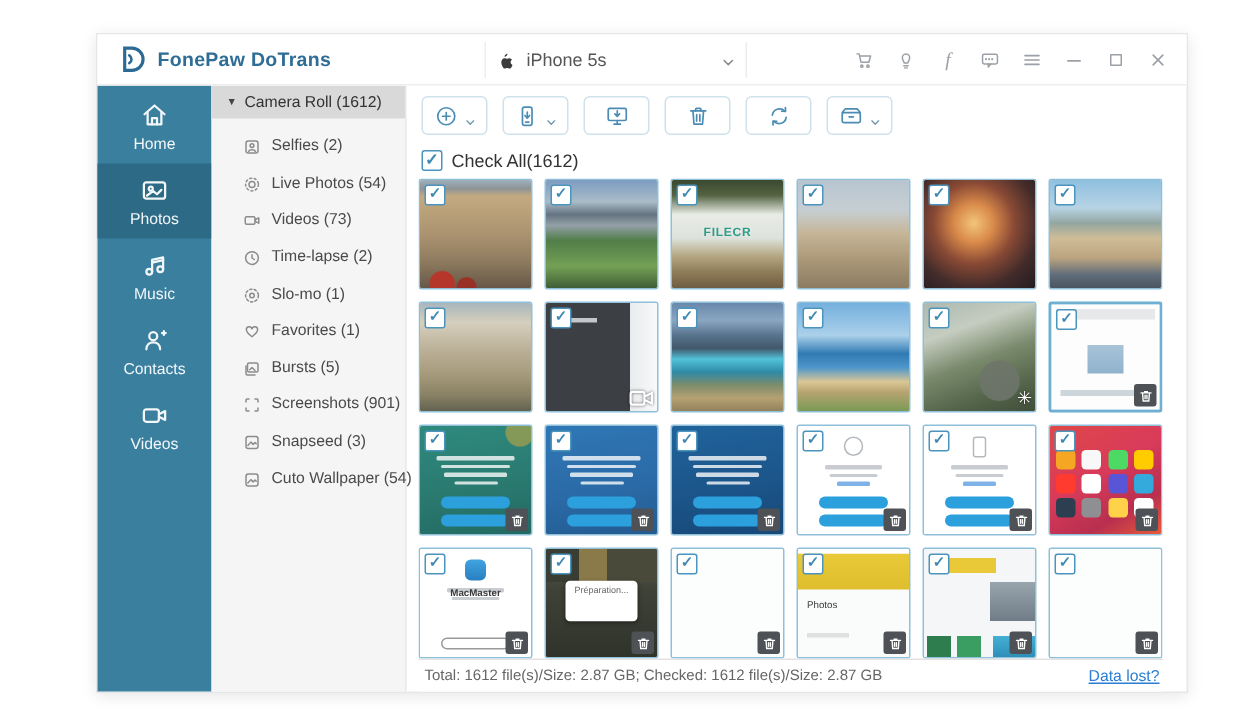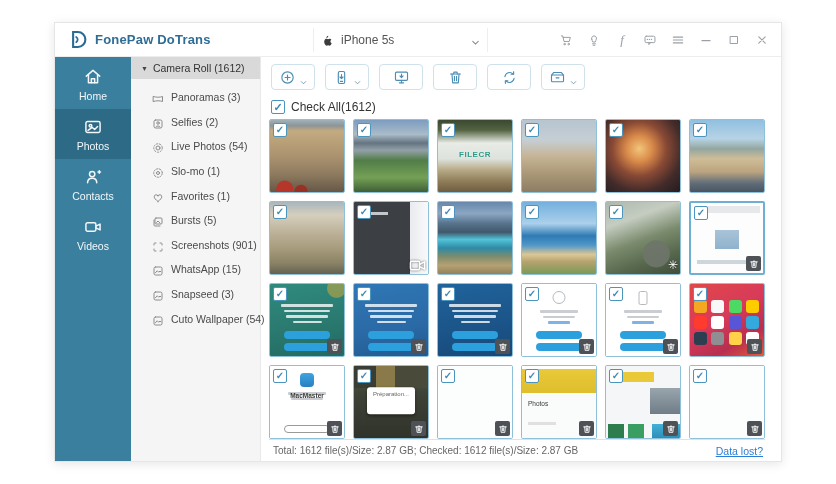--- a/index.html
+++ b/index.html
@@ -1,19 +1,19 @@
 <!DOCTYPE html>
 <html><head>
 <meta charset="utf-8">
 <style>
   * { margin:0; padding:0; box-sizing:border-box; }
   html,body { width:836px; height:484px; background:#ffffff; overflow:hidden;
               font-family:"Liberation Sans", sans-serif; }
   .page { position:relative; width:836px; height:484px; background:#fff; }
-  .window { position:absolute; left:54px; top:22px; width:728px; height:440px;
+  .window { position:absolute; left:64px; top:22px; width:728px; height:440px;
             background:#fff; border:1px solid #e4e6e8; box-shadow:0 2px 10px rgba(0,0,0,.10);
             display:flex; flex-direction:column; }
 
   
   .titlebar { height:34px; flex:0 0 34px; display:flex; align-items:center;
               padding:0 12px; border-bottom:1px solid #ededed; position:relative; background:#fff; }
   .logo { display:flex; align-items:center; gap:7px; }
   .logo-mark { width:21px; height:21px; color:#2b6a94; }
   .logo-mark svg { width:100%; height:100%; }
   .logo-text { font-size:13px; font-weight:700; color:#2e6d96; letter-spacing:.2px; }
@@ -208,20 +208,29 @@
           <div class="nav-item active">
             <span class="nicon"><svg viewBox="0 0 24 24" fill="none" stroke="currentColor" stroke-width="1.8" stroke-linecap="round" stroke-linejoin="round">
                 <rect x="3.5" y="5.5" width="17" height="13" rx="2"></rect>
                 <circle cx="9" cy="10.5" r="1.6"></circle>
                 <path d="M6 16 L11 12.5 L14 15 L17.5 11.5"></path>
               </svg></span>
             <div class="nlabel">Photos</div>
           </div>
           <div class="nav-item">
             <span class="nicon"><svg viewBox="0 0 24 24" fill="none" stroke="currentColor" stroke-width="1.8" stroke-linecap="round" stroke-linejoin="round">
+                <circle cx="7.8" cy="17" r="2.3"></circle>
+                <circle cx="16.6" cy="15" r="2.3"></circle>
+                <path d="M10.1 17 V7.5 L18.9 5.5 V15"></path>
+                <path d="M10.1 9.7 L18.9 7.7"></path>
+              </svg></span>
+            <div class="nlabel">Music</div>
+          </div>
+          <div class="nav-item">
+            <span class="nicon"><svg viewBox="0 0 24 24" fill="none" stroke="currentColor" stroke-width="1.8" stroke-linecap="round" stroke-linejoin="round">
                 <circle cx="11" cy="8.5" r="3.2"></circle>
                 <path d="M5.5 19 C5.5 15.5 8 13.5 11 13.5 C14 13.5 16.5 15.5 16.5 19"></path>
                 <path d="M18 6 h3 M19.5 4.5 v3"></path>
               </svg></span>
             <div class="nlabel">Contacts</div>
           </div>
           <div class="nav-item">
             <span class="nicon"><svg viewBox="0 0 24 24" fill="none" stroke="currentColor" stroke-width="1.8" stroke-linecap="round" stroke-linejoin="round">
                 <rect x="3.5" y="7" width="12" height="10" rx="2"></rect>
                 <path d="M15.5 11 L20.5 8.5 V15.5 L15.5 13"></path>
@@ -231,41 +240,49 @@
         </div>
 
       <div class="cats">
         <div class="cat-header">
           <span class="tri">▼</span>
           <span>Camera Roll (1612)</span>
         </div>
         <div class="cat-list" id="cat-list">
             <div class="cat-item">
               <span class="cicon"><svg viewBox="0 0 24 24" fill="none" stroke="currentColor" stroke-width="2" stroke-linecap="round" stroke-linejoin="round">
-                  <path d="M3 7 C8 9 16 9 21 7 V17 C16 15 8 15 3 17 Z"></path>
-                </svg></span>
-              <div class="clabel">Panoramas (3)</div>
-            </div>
-            <div class="cat-item">
-              <span class="cicon"><svg viewBox="0 0 24 24" fill="none" stroke="currentColor" stroke-width="2" stroke-linecap="round" stroke-linejoin="round">
                   <rect x="4" y="4" width="16" height="16" rx="3"></rect>
                   <circle cx="12" cy="10" r="2.5"></circle>
                   <path d="M7.5 18 c1 -3 8 -3 9 0"></path>
                 </svg></span>
               <div class="clabel">Selfies (2)</div>
             </div>
             <div class="cat-item">
               <span class="cicon"><svg viewBox="0 0 24 24" fill="none" stroke="currentColor" stroke-width="2" stroke-linecap="round" stroke-linejoin="round">
                   <circle cx="12" cy="12" r="4"></circle>
                   <circle cx="12" cy="12" r="8.5" stroke-dasharray="2.5 3.5"></circle>
                 </svg></span>
               <div class="clabel">Live Photos (54)</div>
             </div>
             <div class="cat-item">
               <span class="cicon"><svg viewBox="0 0 24 24" fill="none" stroke="currentColor" stroke-width="2" stroke-linecap="round" stroke-linejoin="round">
+                  <rect x="3" y="7" width="13" height="10" rx="2"></rect>
+                  <path d="M16 11 L21 8.5 V15.5 L16 13"></path>
+                </svg></span>
+              <div class="clabel">Videos (73)</div>
+            </div>
+            <div class="cat-item">
+              <span class="cicon"><svg viewBox="0 0 24 24" fill="none" stroke="currentColor" stroke-width="2" stroke-linecap="round" stroke-linejoin="round">
+                  <circle cx="12" cy="12" r="8.5"></circle>
+                  <path d="M12 7.5 V12 L15 14"></path>
+                </svg></span>
+              <div class="clabel">Time-lapse (2)</div>
+            </div>
+            <div class="cat-item">
+              <span class="cicon"><svg viewBox="0 0 24 24" fill="none" stroke="currentColor" stroke-width="2" stroke-linecap="round" stroke-linejoin="round">
                   <circle cx="12" cy="12" r="8.5" stroke-dasharray="3 3"></circle>
                   <circle cx="12" cy="12" r="3"></circle>
                 </svg></span>
               <div class="clabel">Slo-mo (1)</div>
             </div>
             <div class="cat-item">
               <span class="cicon"><svg viewBox="0 0 24 24" fill="none" stroke="currentColor" stroke-width="2" stroke-linecap="round" stroke-linejoin="round">
                   <path d="M12 19 C7 15 4.5 12.5 4.5 9.5 a3.8 3.8 0 0 1 7.5 -1 a3.8 3.8 0 0 1 7.5 1 C19.5 12.5 17 15 12 19 Z"></path>
                 </svg></span>
               <div class="clabel">Favorites (1)</div>
@@ -276,27 +293,20 @@
                   <path d="M4 8 v10 a2 2 0 0 0 2 2 h10"></path>
                   <path d="M9 13 l3 -3 4 4"></path>
                 </svg></span>
               <div class="clabel">Bursts (5)</div>
             </div>
             <div class="cat-item">
               <span class="cicon"><svg viewBox="0 0 24 24" fill="none" stroke="currentColor" stroke-width="2" stroke-linecap="round" stroke-linejoin="round">
                   <path d="M4 8 V5.5 a1.5 1.5 0 0 1 1.5 -1.5 H8 M16 4 h2.5 a1.5 1.5 0 0 1 1.5 1.5 V8 M20 16 v2.5 a1.5 1.5 0 0 1 -1.5 1.5 H16 M8 20 H5.5 a1.5 1.5 0 0 1 -1.5 -1.5 V16"></path>
                 </svg></span>
               <div class="clabel">Screenshots (901)</div>
-            </div>
-            <div class="cat-item">
-              <span class="cicon"><svg viewBox="0 0 24 24" fill="none" stroke="currentColor" stroke-width="2" stroke-linecap="round" stroke-linejoin="round">
-                  <rect x="4" y="4" width="16" height="16" rx="3"></rect>
-                  <path d="M6.5 16 l4 -4.5 3 3 2.5 -2.5 1.5 1.5"></path>
-                </svg></span>
-              <div class="clabel">WhatsApp (15)</div>
             </div>
             <div class="cat-item">
               <span class="cicon"><svg viewBox="0 0 24 24" fill="none" stroke="currentColor" stroke-width="2" stroke-linecap="round" stroke-linejoin="round">
                   <rect x="4" y="4" width="16" height="16" rx="3"></rect>
                   <path d="M6.5 16 l4 -4.5 3 3 2.5 -2.5 1.5 1.5"></path>
                 </svg></span>
               <div class="clabel">Snapseed (3)</div>
             </div>
             <div class="cat-item">
               <span class="cicon"><svg viewBox="0 0 24 24" fill="none" stroke="currentColor" stroke-width="2" stroke-linecap="round" stroke-linejoin="round">

